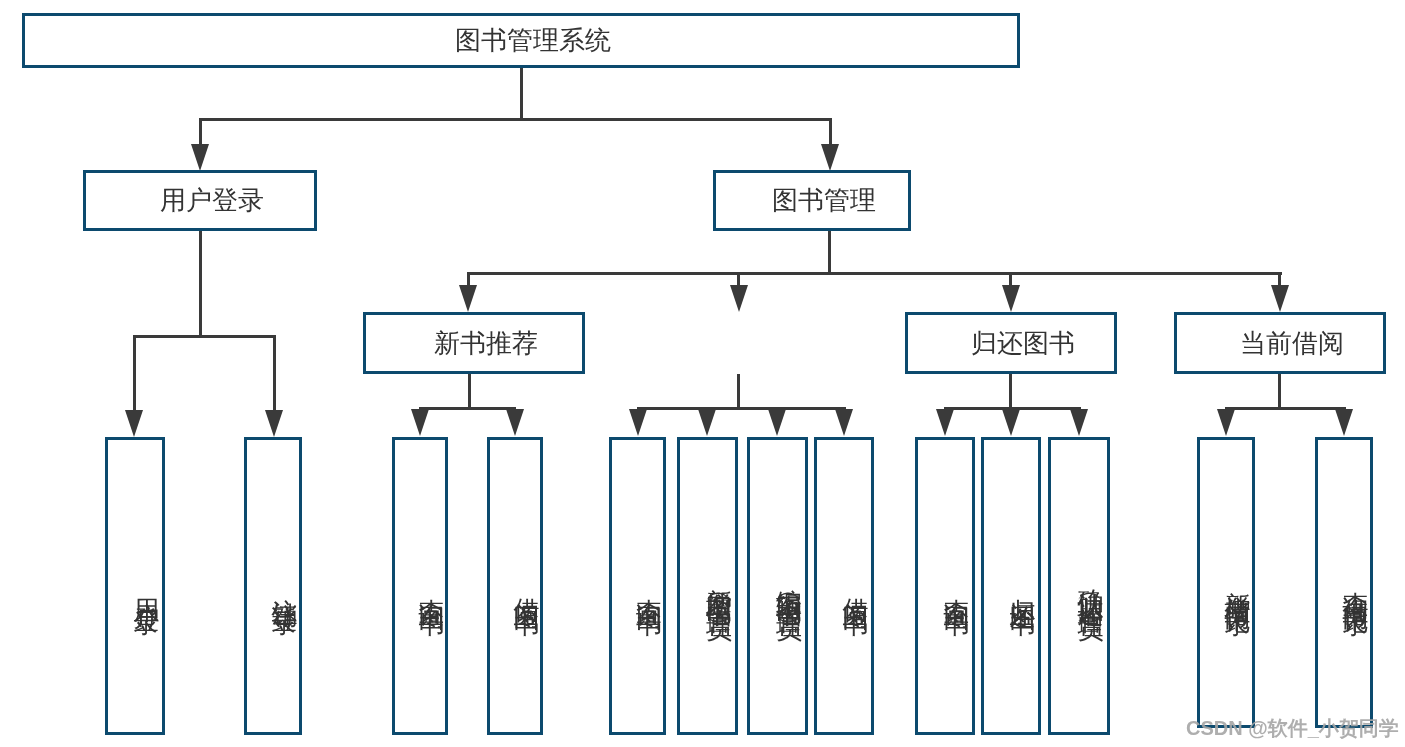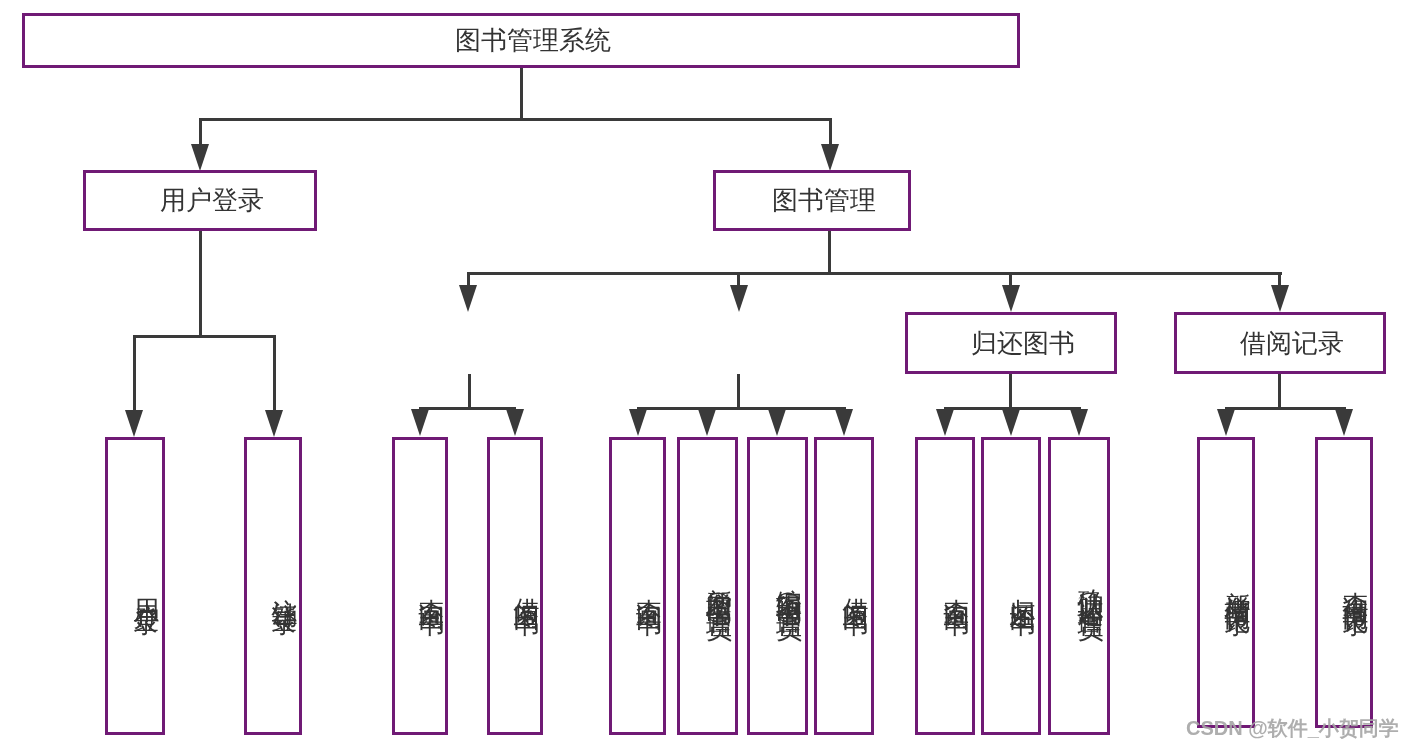--- a/index.html
+++ b/index.html
@@ -1,21 +1,21 @@
 <!DOCTYPE html>
 <html><head>
 <meta charset="utf-8">
 <style>
   html,body{margin:0;padding:0;background:#ffffff;}
   .canvas{
     position:relative;width:1405px;height:747px;background:#ffffff;overflow:hidden;
     font-family:"Liberation Sans", sans-serif;color:#333333;
   }
   .box{
-    position:absolute;box-sizing:border-box;border:3px solid #701a75;background:#ffffff;
+    position:absolute;box-sizing:border-box;border:3px solid #0c4a6e;background:#ffffff;
     display:flex;align-items:center;justify-content:center;padding-left:24px;
   }
   .box span{font-size:26px;color:#333333;white-space:nowrap;}
   .vbox span{
     writing-mode:vertical-rl;letter-spacing:4px;line-height:1;
   }
   .hline,.vline{position:absolute;background:#3a3a3a;}
   .hline{height:3px;}
   .vline{width:3px;}
   .arrow{
@@ -62,25 +62,28 @@
   <div class="hline" style="left:467px;top:272px;width:815px"></div>
   <div class="vline" style="left:467px;top:272px;height:16px"></div>
   <div class="arrow" style="left:459px;top:285px"></div>
   <div class="vline" style="left:737px;top:272px;height:16px"></div>
   <div class="arrow" style="left:730px;top:285px"></div>
   <div class="vline" style="left:1009px;top:272px;height:16px"></div>
   <div class="arrow" style="left:1002px;top:285px"></div>
   <div class="vline" style="left:1278px;top:272px;height:16px"></div>
   <div class="arrow" style="left:1271px;top:285px"></div>
 
+  <div class="box" style="left:363px;top:312px;width:222px;height:62px">
+    <span>新书推荐</span>
+  </div>
   <div class="box" style="left:905px;top:312px;width:212px;height:62px">
     <span>归还图书</span>
   </div>
   <div class="box" style="left:1174px;top:312px;width:212px;height:62px">
-    <span>借阅记录</span>
+    <span>当前借阅</span>
   </div>
 
   <div class="vline" style="left:468px;top:374px;height:35px"></div>
   <div class="hline" style="left:419px;top:407px;width:97px"></div>
   <div class="arrow" style="left:411px;top:409px"></div>
   <div class="arrow" style="left:506px;top:409px"></div>
 
   <div class="vline" style="left:737px;top:374px;height:35px"></div>
   <div class="hline" style="left:637px;top:407px;width:209px"></div>
   <div class="arrow" style="left:629px;top:409px"></div>

